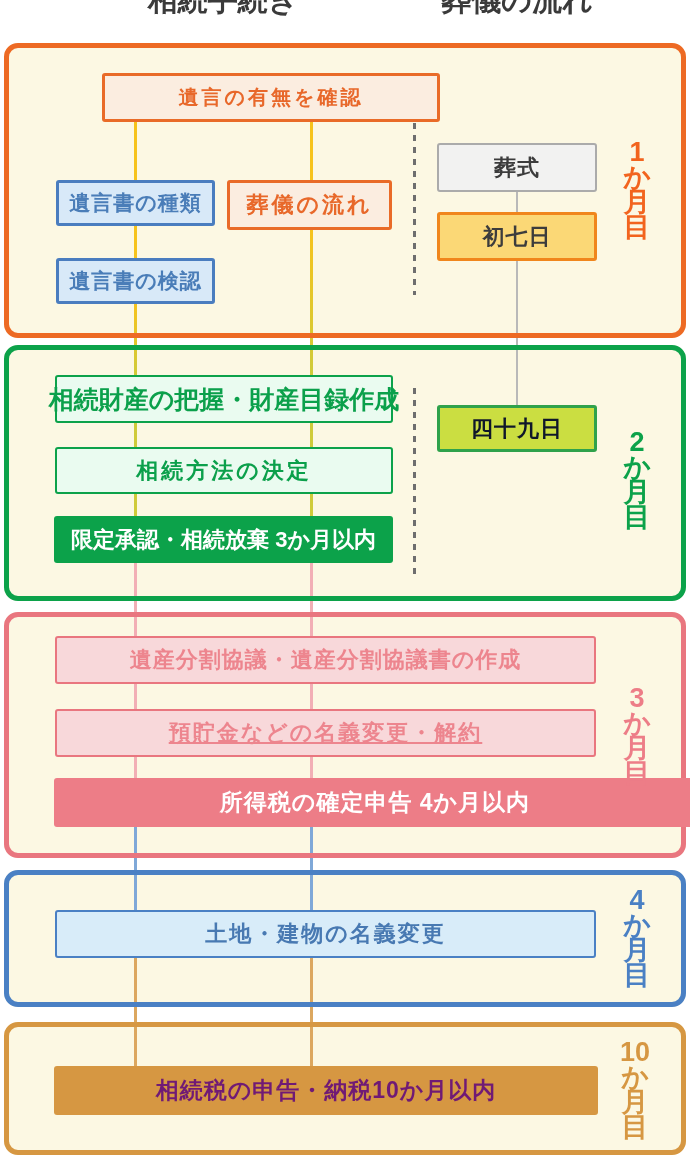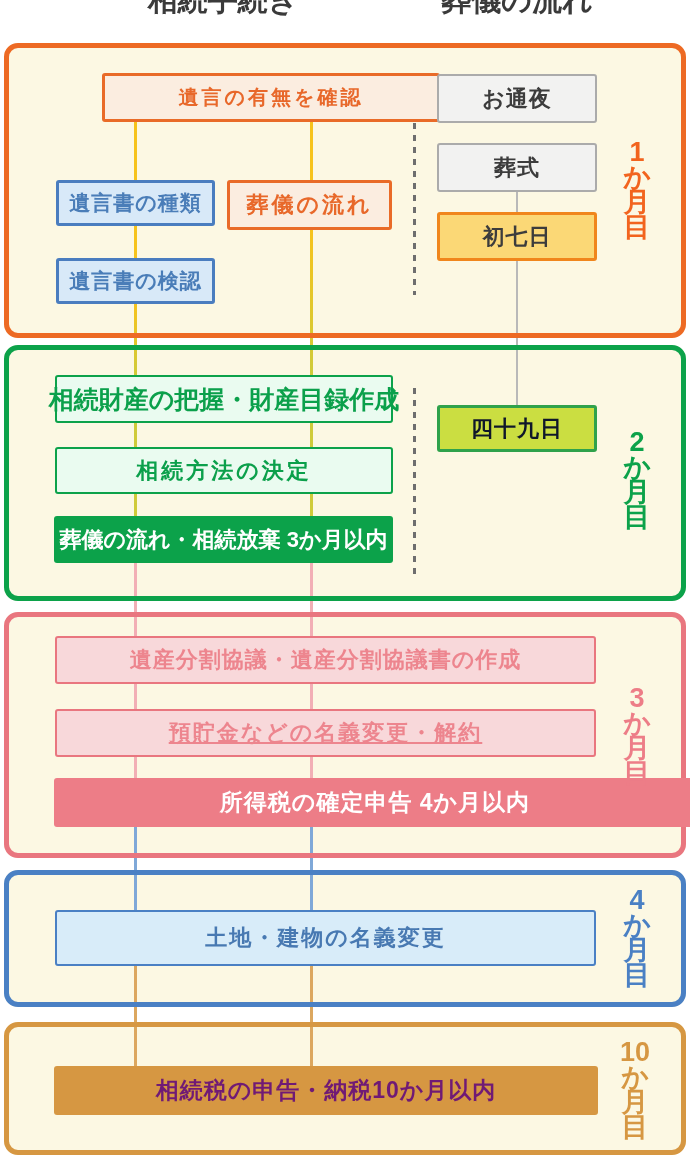--- a/index.html
+++ b/index.html
@@ -61,21 +61,21 @@
   .bx-wake{left:437px;top:74px;width:160px;height:49px;font-size:22px;letter-spacing:1px;}
   .bx-funeral{left:437px;top:143px;width:160px;height:49px;font-size:22px;letter-spacing:1px;}
   .bx-first7{left:437px;top:212px;width:160px;height:49px;font-size:22px;letter-spacing:1px;}
   .bx-assets{left:55px;top:375px;width:338px;height:48px;font-size:25px;}
   .bx-method{left:55px;top:447px;width:338px;height:47px;font-size:22px;letter-spacing:3px;}
   .bx-renounce{left:54px;top:516px;width:339px;height:47px;font-size:22px;}
   .bx-49day{left:437px;top:405px;width:160px;height:47px;font-size:22px;letter-spacing:1px;}
   .bx-division{left:55px;top:636px;width:541px;height:48px;font-size:22px;letter-spacing:1px;}
   .bx-bank{left:55px;top:709px;width:541px;height:48px;font-size:22px;letter-spacing:2px;text-decoration:underline;}
   .bx-incometax{left:54px;top:778px;width:642px;height:49px;font-size:23px;letter-spacing:1px;}
-  .bx-property{left:55px;top:910px;width:541px;height:56px;font-size:22px;letter-spacing:2px;}
+  .bx-property{left:55px;top:910px;width:541px;height:48px;font-size:22px;letter-spacing:2px;}
   .bx-inhtax{left:54px;top:1066px;width:544px;height:49px;font-size:23px;letter-spacing:1px;}
   
   .mlabel{
     position:absolute;display:flex;flex-direction:column;align-items:center;
     width:36px;font-weight:bold;font-size:27px;line-height:25px;text-align:center;
   }
   .mlabel span{display:block;}
   .ml-1{left:619px;top:140px;color:#F2641E;}
   .ml-2{left:619px;top:430px;color:#0CA24A;}
   .ml-3{left:619px;top:686px;color:#ED7D87;}
@@ -128,27 +128,26 @@
   <div class="frame frame-4"></div>
   <div class="frame frame-5"></div>
 
   <div class="dotted" style="top:75px;height:220px;"></div>
   <div class="dotted" style="top:388px;height:187px;"></div>
 
   <div class="box b-orange bx-will-check">遺言の有無を確認</div>
   <div class="box b-blue bx-will-type">遺言書の種類</div>
   <div class="box b-orange bx-heir-survey">葬儀の流れ</div>
   <div class="box b-blue bx-will-probate">遺言書の検認</div>
-  <div class="box b-gray bx-wake">お通夜</div>
   <div class="box b-gray bx-funeral">葬式</div>
   <div class="box b-yellow bx-first7">初七日</div>
 
   <div class="box b-green bx-assets">相続財産の把握・財産目録作成</div>
   <div class="box b-green bx-method">相続方法の決定</div>
-  <div class="box b-green-solid bx-renounce">葬儀の流れ・相続放棄 3か月以内</div>
+  <div class="box b-green-solid bx-renounce">限定承認・相続放棄 3か月以内</div>
   <div class="box b-ygreen bx-49day">四十九日</div>
 
   <div class="box b-pink bx-division">遺産分割協議・遺産分割協議書の作成</div>
   <div class="box b-pink bx-bank">預貯金などの名義変更・解約</div>
   <div class="box b-pink-solid bx-incometax">所得税の確定申告 4か月以内</div>
 
   <div class="box b-blue2 bx-property">土地・建物の名義変更</div>
 
   <div class="box b-tan-solid bx-inhtax">相続税の申告・納税10か月以内</div>
 

